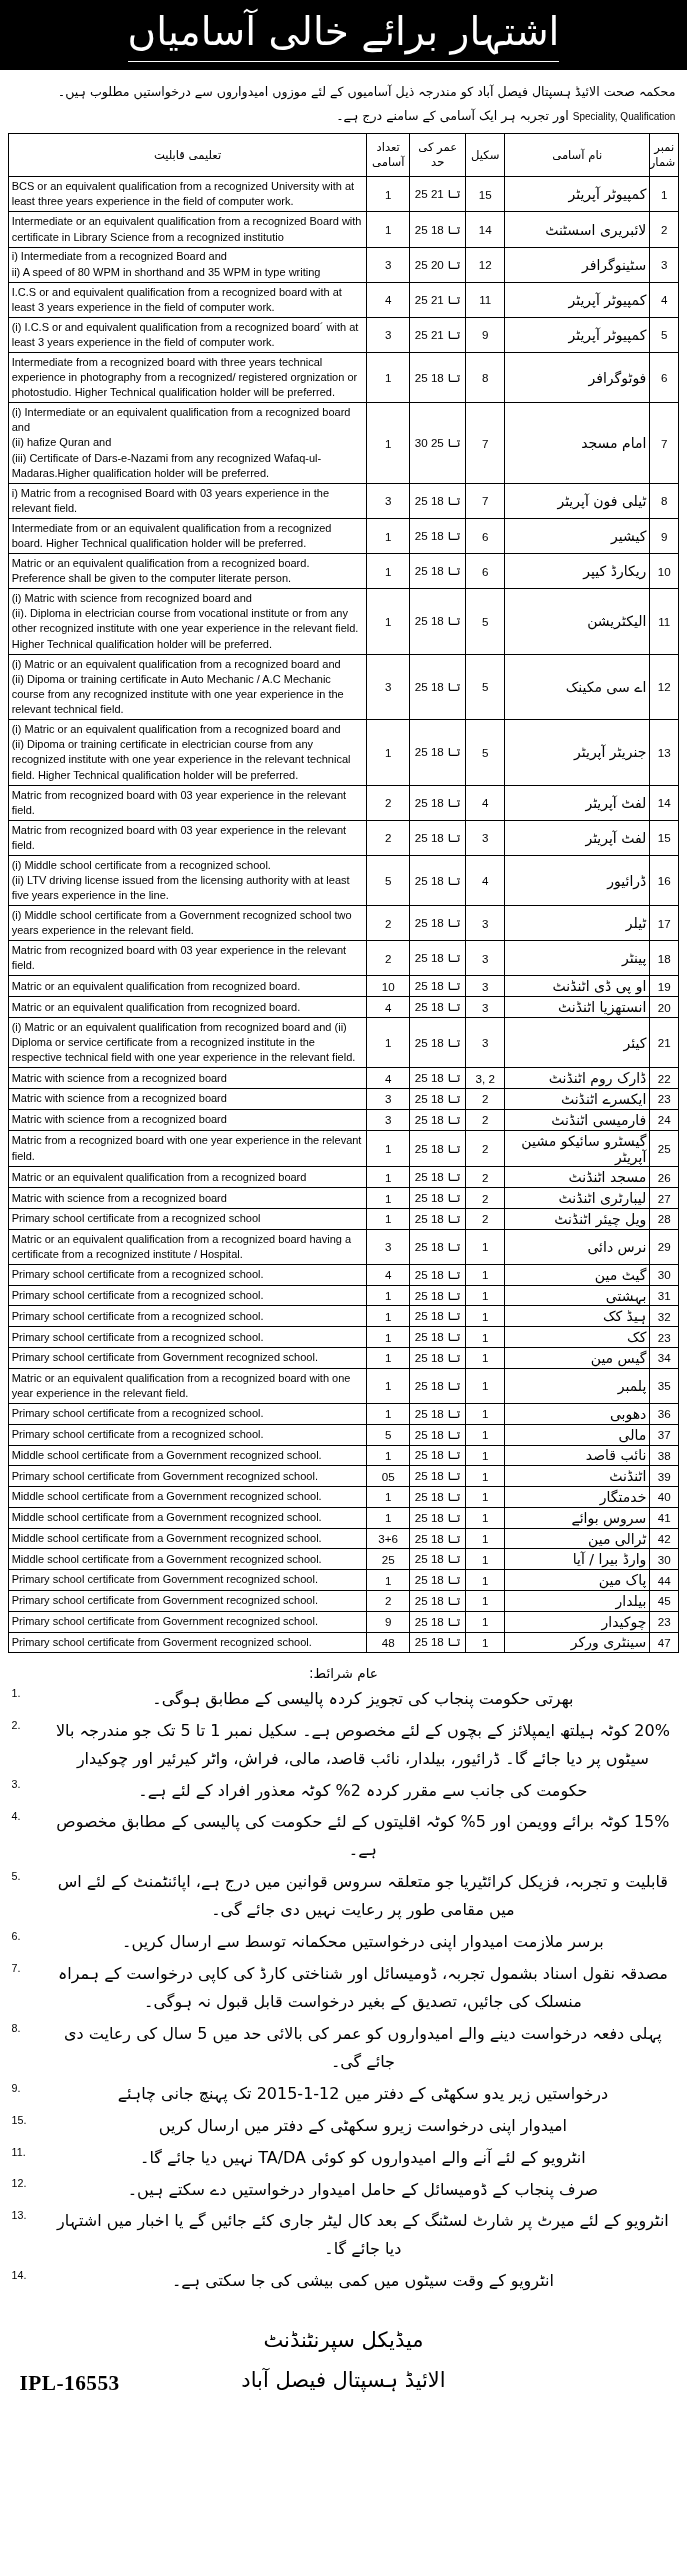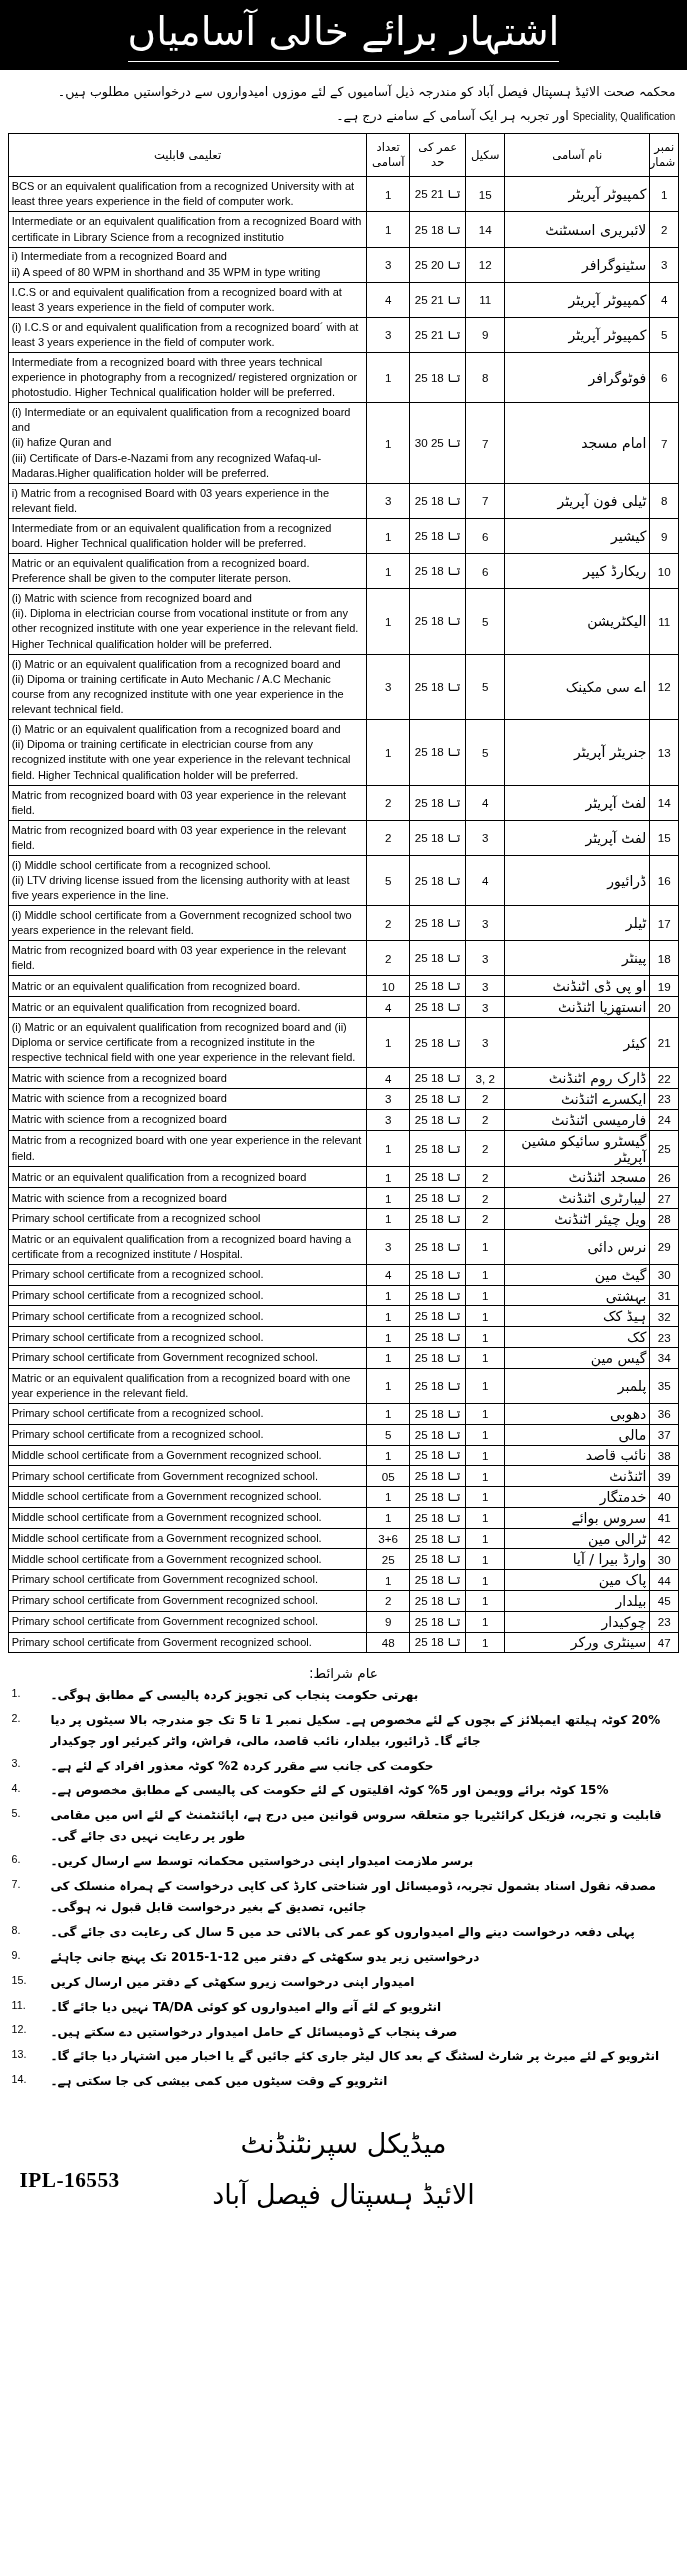--- a/index.html
+++ b/index.html
@@ -161,45 +161,44 @@
     text-align: left;
     font-family: "Liberation Sans", sans-serif;
     font-size: 10.7px;
     direction: ltr;
     padding-top: 1.9px;
     unicode-bidi: embed;
   }
   .cond-text {
     flex: 1 1 auto;
     font-family: "DejaVu Sans", "Liberation Sans", sans-serif;
-    font-size: 12px;
+    font-size: 16px;
     line-height: 1.75;
     direction: rtl;
-    text-align: left;
+    text-align: center;
     padding-left: 5.8px;
-    font-weight: bold;
   }
 
   
   .signature {
     margin-top: 13.6px;
     position: relative;
     height: 107px;
     padding: 0 11.6px;
   }
   .sig-lines {
     position: absolute;
     left: 0; right: 0;
     top: 3.9px;
     text-align: center;
     direction: rtl;
   }
   .sig-line {
     font-family: "DejaVu Sans", "Liberation Sans", sans-serif;
-    font-size: 27px;
+    font-size: 21px;
     line-height: 1.9;
     direction: rtl;
   }
   .ipl-code {
     position: absolute;
     left: 19.4px;
     top: 54px;
     font-family: "Liberation Serif", "DejaVu Serif", serif;
     font-weight: bold;
     font-size: 21.3px;

